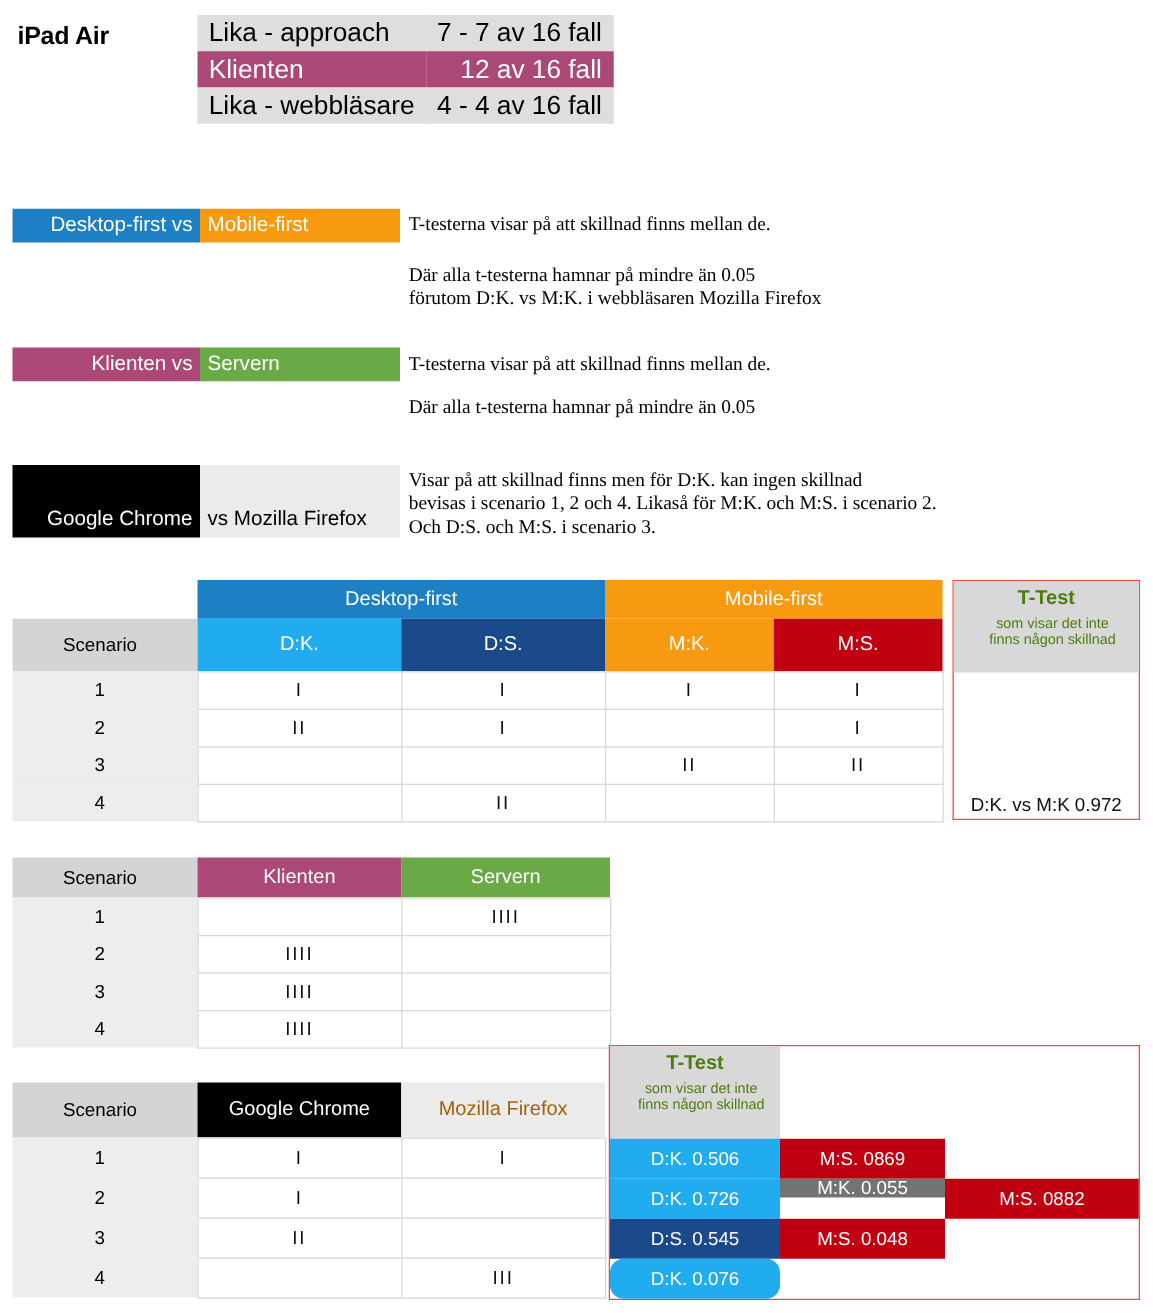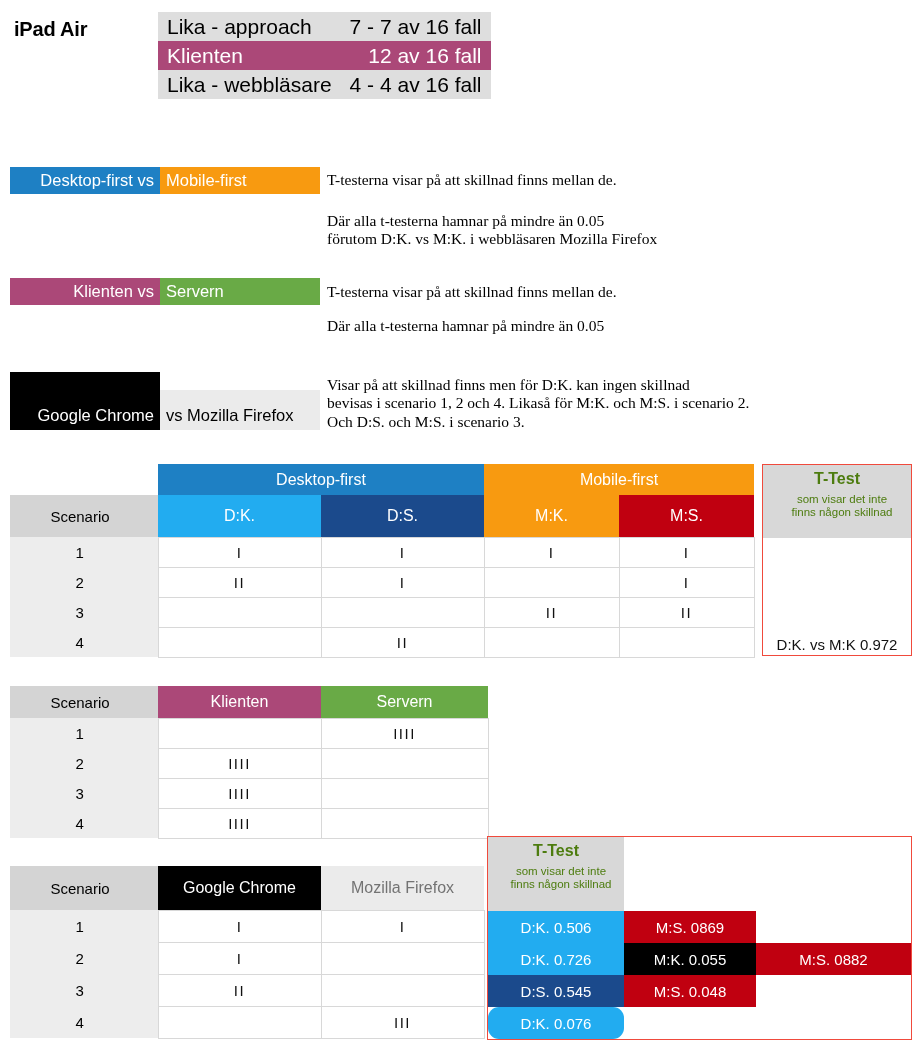--- a/index.html
+++ b/index.html
@@ -192,21 +192,21 @@
     <span>Servern</span>
   </div>
 </div>
 <div class="abs cmp-note" style="left:327px; top:283px;">T-testerna visar på att skillnad finns mellan de.</div>
 <div class="abs cmp-note" style="left:327px; top:317px;">Där alla t-testerna hamnar på mindre än 0.05</div>
 
 <div class="abs" style="left:10px; top:372px; width:310px; height:58px; display:flex; align-items:flex-end; font-size:16.5px;">
   <div class="cmp-seg cmp-left" style="width:150px; height:58px; background:#000000; color:#ffffff; padding-bottom:5px; align-items:flex-end;">
     <span>Google Chrome</span>
   </div>
-  <div class="cmp-seg cmp-right" style="width:160px; height:40px; background:#ebebeb; color:#000000; padding-bottom:5px; align-items:flex-end;text-align:center;">
+  <div class="cmp-seg cmp-right" style="width:160px; height:58px; background:#ebebeb; color:#000000; padding-bottom:5px; align-items:flex-end;text-align:center;">
     <span>vs Mozilla Firefox</span>
   </div>
 </div>
 <div class="abs cmp-note" style="left:327px; top:376px;">Visar på att skillnad finns men för D:K. kan ingen skillnad
 bevisas i scenario 1, 2 och 4. Likaså för M:K. och M:S. i scenario 2.
 Och D:S. och M:S. i scenario 3.</div>
 
 <table class="abs matrix" style="left:10px; top:464px;">
   <tbody>
 
@@ -294,21 +294,21 @@
       <td class="tally"></td>
     </tr>
   </tbody>
 </table>
 
 <table class="abs matrix" style="left:10px; top:866px;">
   <tbody>
     <tr>
       <td class="scen-hdr" style="width:148px; height:44px;">Scenario</td>
       <td class="hdr-col" style="width:163px; height:44px; background:#000000;">Google Chrome</td>
-      <td class="hdr-col" style="width:163px; height:44px; background:#ebebeb; color:#737373;">Mozilla Firefox</td>
+      <td class="hdr-col" style="width:163px; height:44px; background:#ebebeb; color:#a16207;">Mozilla Firefox</td>
     </tr>
     <tr>
       <td class="scen-cell">1</td>
       <td class="tally firstcol toprule" style="height:32px;">I</td>
       <td class="tally toprule" style="height:32px;">I</td>
     </tr>
     <tr>
       <td class="scen-cell">2</td>
       <td class="tally firstcol" style="height:32px;">I</td>
       <td class="tally" style="height:32px;"></td>
@@ -333,21 +333,21 @@
 finns någon skillnad</div>
   </div>
 
   <div style="position:absolute; left:0; top:74px; height:32px; display:flex;">
     <div class="ttest-val" style="width:136px; height:32px; background:#22acf0;">D:K. 0.506</div>
     <div class="ttest-val" style="width:132px; height:32px; background:#c00010;">M:S. 0869</div>
   </div>
 
   <div style="position:absolute; left:0; top:106px; height:32px; display:flex;">
     <div class="ttest-val" style="width:136px; height:32px; background:#22acf0;">D:K. 0.726</div>
-    <div class="ttest-val" style="width:132px; height:32px; background:#000000;">M:K. 0.055</div>
+    <div class="ttest-val" style="width:132px; height:15px; background:#737373;">M:K. 0.055</div>
     <div class="ttest-val" style="width:155px; height:32px; background:#c00010;">M:S. 0882</div>
   </div>
 
   <div style="position:absolute; left:0; top:138px; height:32px; display:flex;">
     <div class="ttest-val" style="width:136px; height:32px; background:#1b4a8c;">D:S. 0.545</div>
     <div class="ttest-val" style="width:132px; height:32px; background:#c00010;">M:S. 0.048</div>
   </div>
 
   <div style="position:absolute; left:0; top:170px; height:32px; display:flex;">
     <div class="ttest-val" style="width:136px; height:32px; background:#22acf0;border-radius:11px;">D:K. 0.076</div>

